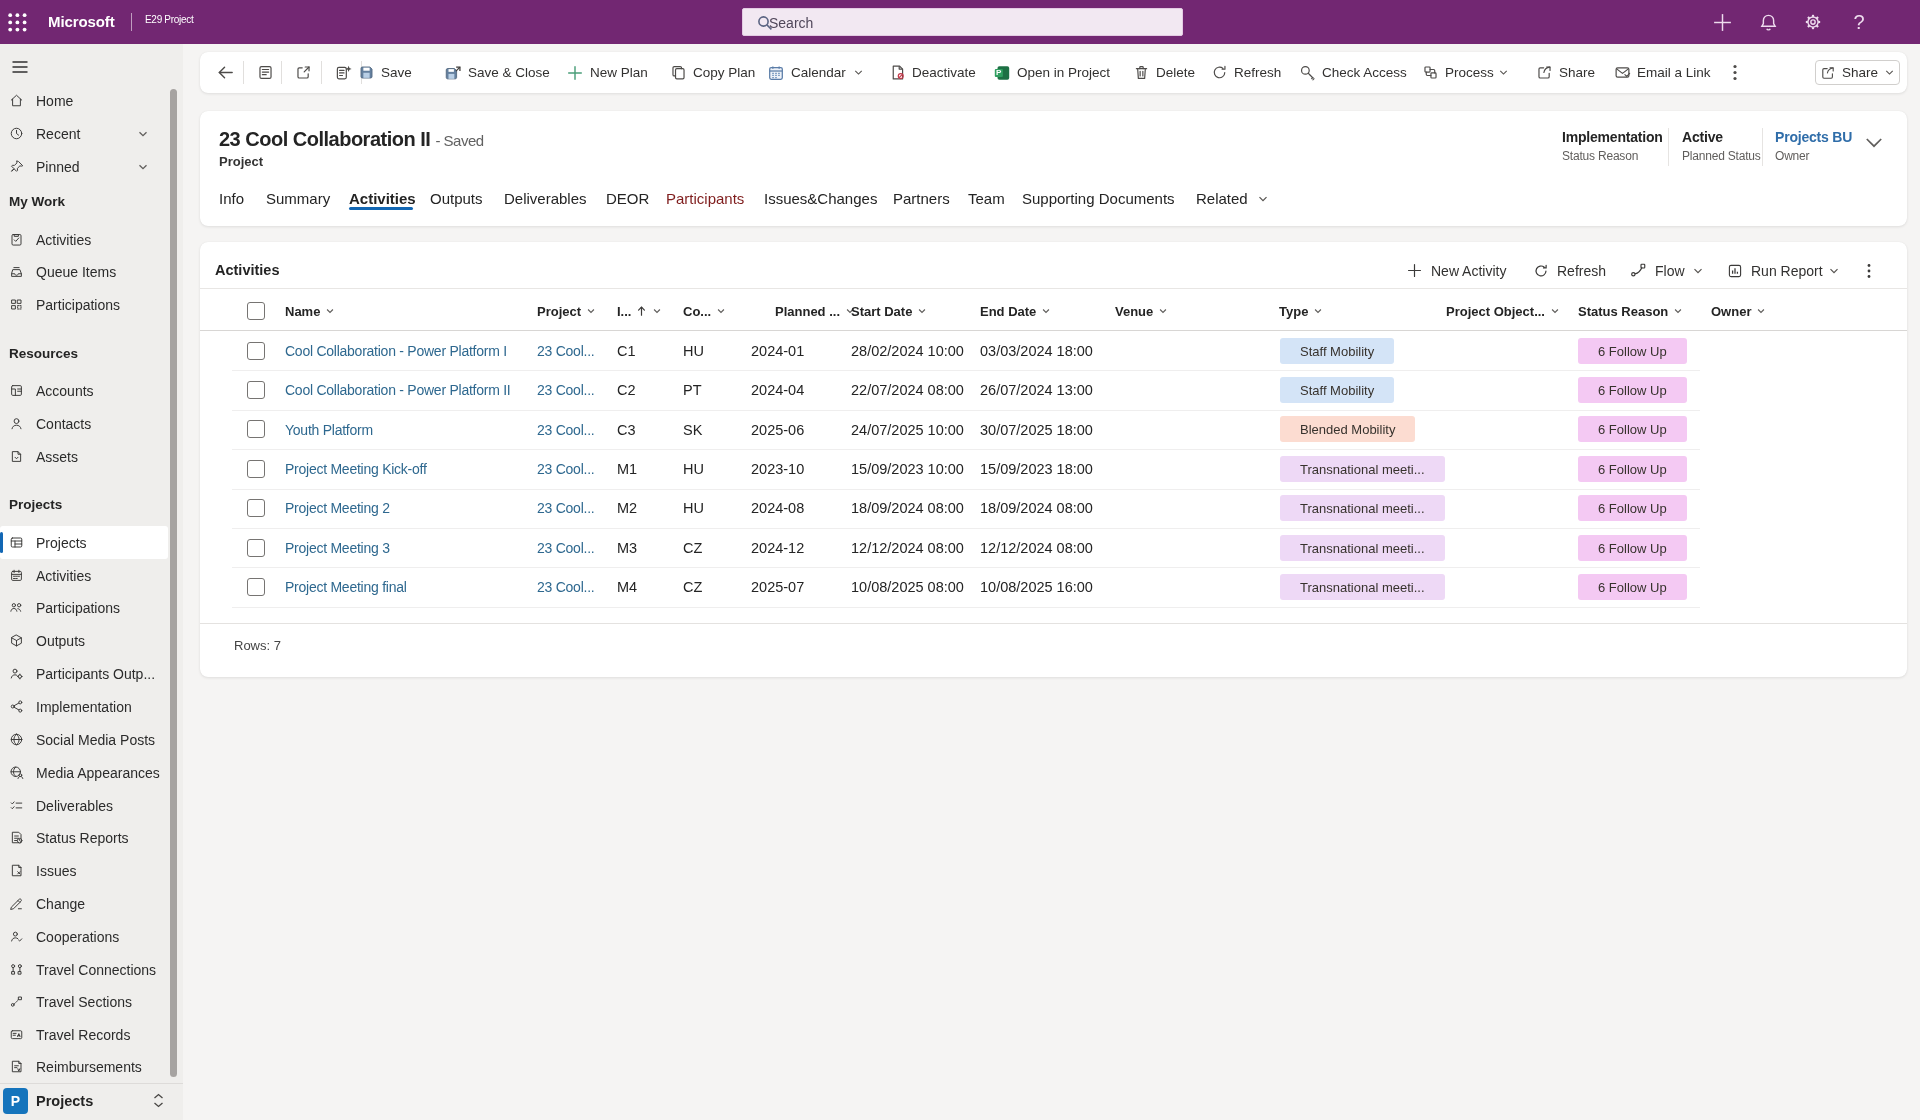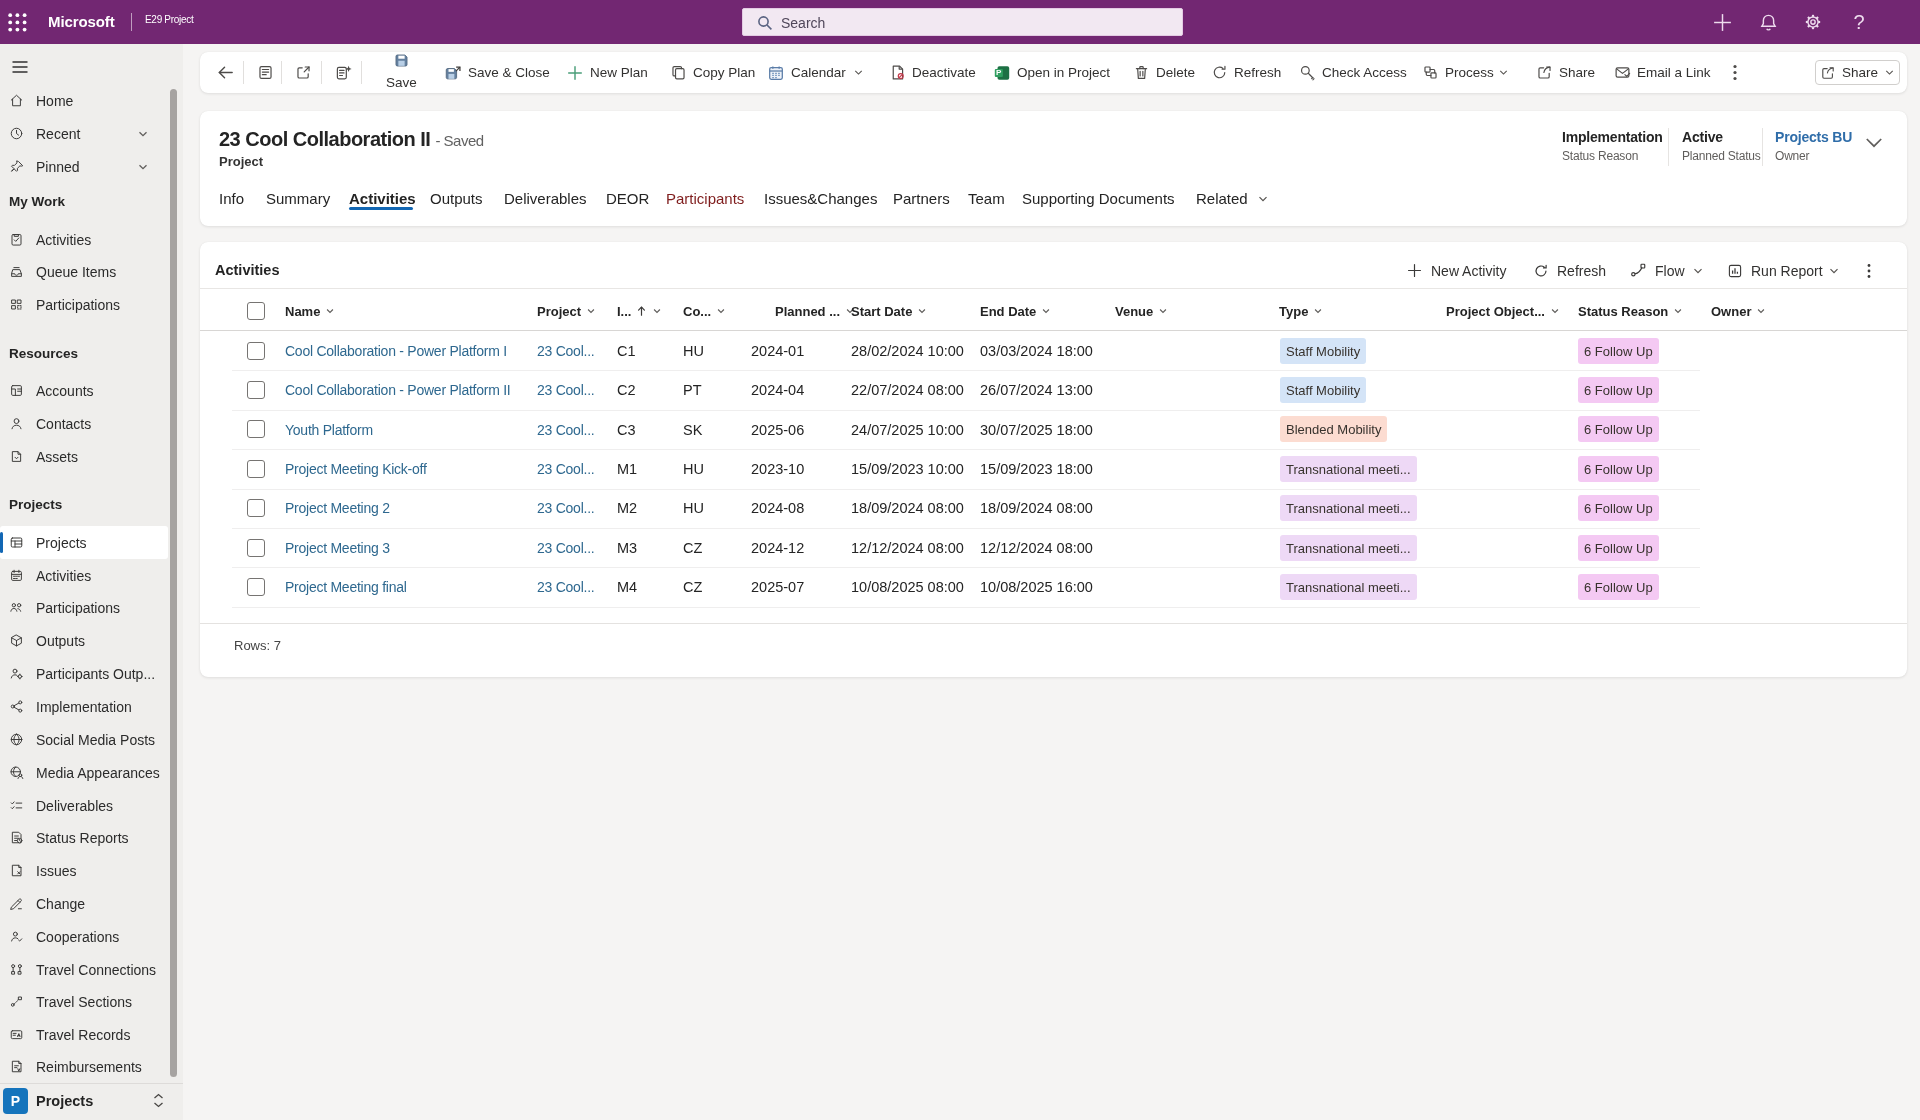--- a/index.html
+++ b/index.html
@@ -3,37 +3,37 @@
 <style>
 *{margin:0;padding:0;box-sizing:border-box;}
 html,body{width:1920px;height:1120px;overflow:hidden;font-family:"Liberation Sans",sans-serif;background:#f5f4f3;}
 #topbar{position:absolute;left:0;top:0;width:1920px;height:44px;background:#722772;}
 #waffle{position:absolute;left:8px;top:13px;width:19px;height:19px;}
 #msword{position:absolute;left:48px;top:13px;font-size:15px;font-weight:bold;color:#fff;letter-spacing:-0.1px;}
 #tbsep{position:absolute;left:131px;top:13px;width:1px;height:18px;background:rgba(255,255,255,0.55);}
 #appname{position:absolute;left:145px;top:14px;font-size:10px;letter-spacing:-0.3px;color:#fff;}
 #searchbox{position:absolute;left:742px;top:8px;width:441px;height:28px;background:#f2e8f2;border:1px solid #e3cbe3;border-radius:2px;}
 #searchbox .mag{position:absolute;left:14px;top:6px;}
-#searchbox .stext{position:absolute;left:38px;top:6px;font-size:14px;color:#50475a;}
+#searchbox .stext{position:absolute;left:26px;top:6px;font-size:14px;color:#50475a;}
 .tbicon{position:absolute;top:0px;width:44px;height:44px;display:flex;align-items:center;justify-content:center;color:#ecd8ec;}
 #leftnav{position:absolute;left:0;top:44px;width:183px;height:1076px;background:#efeeec;}
 .navrow{position:absolute;left:0;width:168px;height:33px;display:flex;align-items:center;}
 .navrow .nicon{position:absolute;left:9px;top:9px;width:15px;height:15px;}.navrow .nicon svg{width:15px;height:15px;}
 .navrow .ntext{position:absolute;left:36px;font-size:14px;color:#2b2b2b;white-space:nowrap;top:50%;transform:translateY(-50%);}
 .navhead{position:absolute;left:9px;font-size:13.5px;font-weight:bold;color:#242424;white-space:nowrap;}
 .navchev{position:absolute;left:137px;top:11px;}
 .navsel{background:#fff;border-radius:3px;}
 .navsel:before{content:"";position:absolute;left:0px;top:6px;width:3px;height:21px;background:#1267b4;border-radius:2px;}
 #navscroll{position:absolute;left:170px;top:45px;width:7px;height:988px;background:#a6a3a1;border-radius:4px;}
 .card{position:absolute;left:200px;width:1707px;background:#fff;border-radius:8px;box-shadow:0 1px 3px rgba(0,0,0,0.09),0 0 1px rgba(0,0,0,0.07);}
 .cmditem{position:absolute;top:0;height:41px;display:flex;align-items:center;gap:6px;font-size:13.5px;color:#323130;white-space:nowrap;}
 .cmdsep{position:absolute;top:9px;width:1px;height:23px;background:#e1dfdd;}
 svg{display:block;}
 .hsep{position:absolute;top:14px;width:1px;height:34px;background:#e6e4e2;}
-.pill{position:absolute;height:26px;border-radius:3px;font-size:13px;color:#37322d;display:flex;align-items:center;padding:0 6px;}
+.pill{position:absolute;height:26px;border-radius:3px;font-size:13px;color:#37322d;display:flex;align-items:center;padding:0 20px;}
 .rowline{position:absolute;left:32px;width:1468px;height:1px;background:#efeeee;}
 .chk{position:absolute;width:18px;height:18px;border:1.6px solid #767472;border-radius:3px;background:#fff;}
 .hcell{position:absolute;font-size:13px;font-weight:bold;color:#242424;white-space:nowrap;display:flex;align-items:center;gap:5px;}
 .cell{position:absolute;font-size:14.5px;color:#242424;white-space:nowrap;}
 .link{color:#2e688f;font-size:14px;letter-spacing:-0.25px;}
 </style></head>
 <body>
 
 <div id="topbar">
  <div id="waffle">
@@ -414,21 +414,21 @@
     </div>
 <div class="cmdsep" style="left:121px;"></div>
 <div class="cmditem" style="left:135px;">
       <svg width="17" height="17" viewBox="0 0 20 20" fill="none" stroke="#4d4b49" stroke-width="1.4" stroke-linecap="round" stroke-linejoin="round">
         <rect x="2.8" y="4" width="10.5" height="13.5" rx="1.8"></rect>
         <path d="M5.4 7.5h5.2M5.4 10.5h5.2M5.4 13.5h3.4"></path>
         <path d="M16 2.2l1 2.6 2.6 1-2.6 1-1 2.6-1-2.6-2.6-1 2.6-1z" fill="#4d4b49" stroke="none"></path>
       </svg>
     </div>
 <div class="cmdsep" style="left:161px;"></div>
-<div class="cmditem" style="left:186px;flex-direction:column;">
+<div class="cmditem" style="left:158px;">
       <svg width="17" height="17" viewBox="0 0 20 20">
         <path d="M3.5 5c0-.8.7-1.5 1.5-1.5h9L16.5 6v9c0 .8-.7 1.5-1.5 1.5H5c-.8 0-1.5-.7-1.5-1.5z" fill="#64809f" stroke="#53687f" stroke-width="1"></path>
         <rect x="6.3" y="4.3" width="7.4" height="3.6" fill="#fff"></rect>
         <rect x="6.3" y="10.3" width="7.4" height="6" fill="#b9cfe6"></rect>
       </svg>
       <span>Save</span>
     </div>
 <div class="cmditem" style="left:244px;">
       <svg width="18" height="18" viewBox="0 0 20 20">
         <path d="M2.5 6.5c0-.8.7-1.5 1.5-1.5h7.5l2.5 2.3v7.7c0 .8-.7 1.5-1.5 1.5H4c-.8 0-1.5-.7-1.5-1.5z" fill="#64809f" stroke="#53687f" stroke-width="1"></path>

